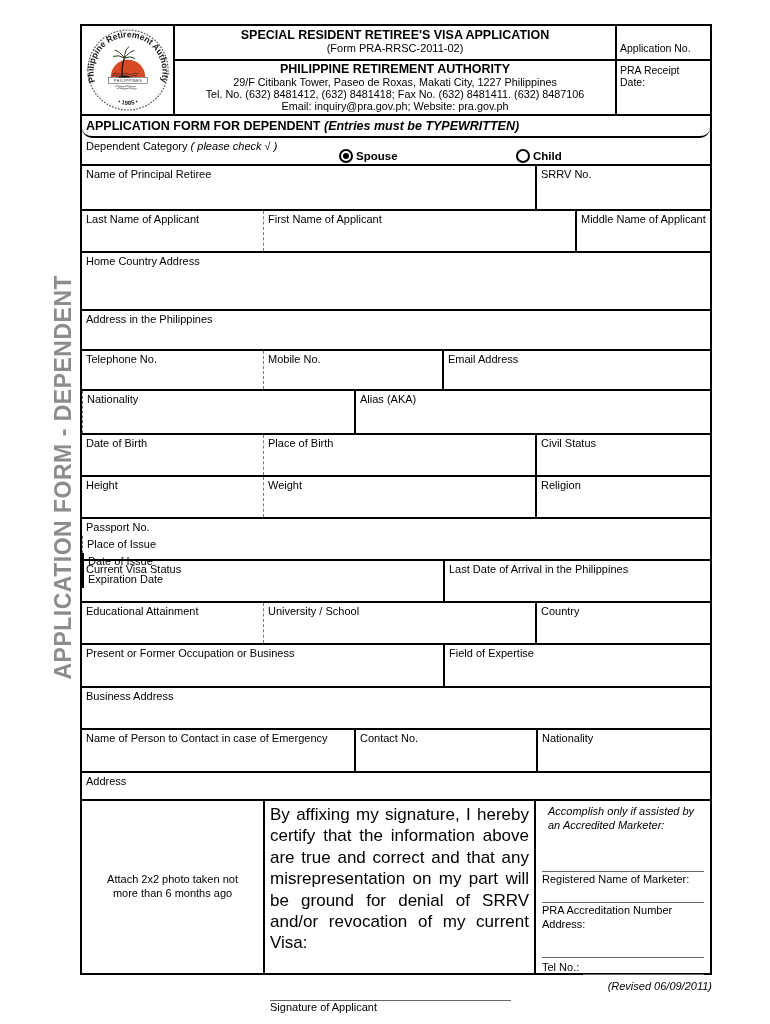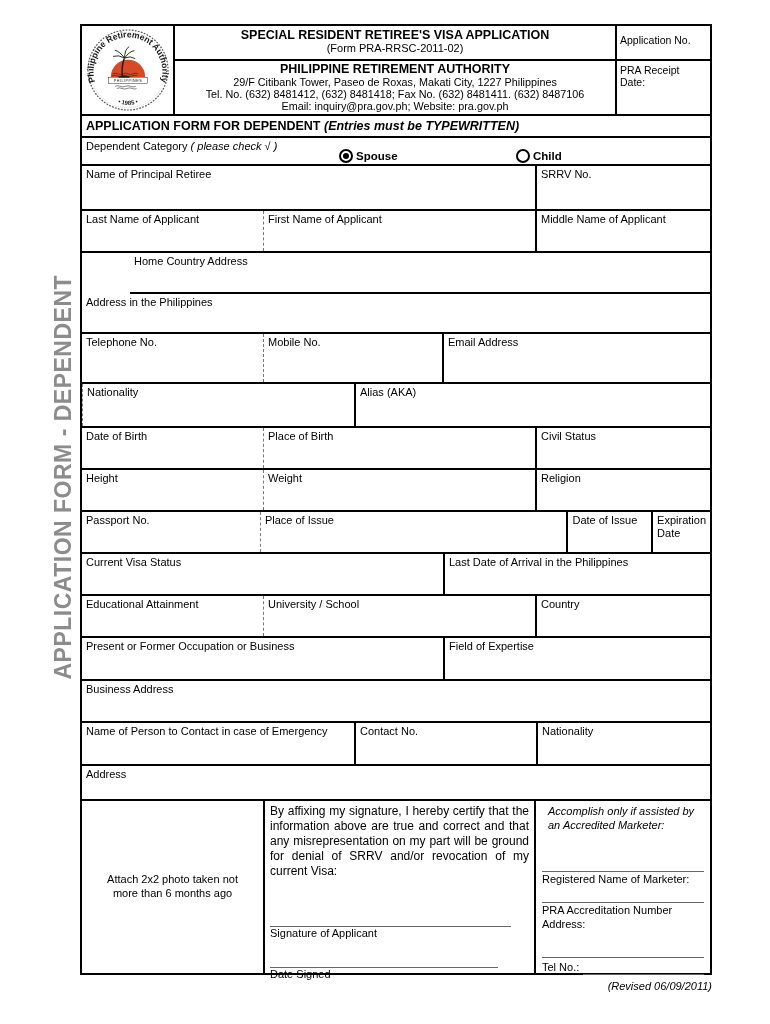--- a/index.html
+++ b/index.html
@@ -23,45 +23,45 @@
   .c.bl { border-left:2px solid #000; }
   .c.dash { border-left:1px dashed #777; }
 
   
   .hrow { display:flex; border-bottom:2px solid #000; height:90px; }
   .logo-cell { width:91px; display:flex; align-items:center; justify-content:center; }
   .head-center { flex:1; border-left:2px solid #000; border-right:2px solid #000; display:flex; flex-direction:column; }
   .head-center-top { height:35px; border-bottom:2px solid #000; text-align:center; padding-top:2px; }
   .head-center-bottom { flex:1; text-align:center; padding-top:1px; }
   .head-right { width:93px; display:flex; flex-direction:column; }
-  .head-right-top { height:35px; border-bottom:2px solid #000; font-size:10.5px; padding:8px 3px; }
+  .head-right-top { height:35px; border-bottom:2px solid #000; font-size:10.5px; padding:16px 3px; }
   .head-right-bottom { flex:1; font-size:10.5px; padding:3px 3px; }
   .t-main { font-size:12.5px; font-weight:bold; }
   .t-sub { font-size:11px; }
   .t-auth { font-size:12.5px; font-weight:bold; }
   .t-line { font-size:10.8px; }
 
-  .title-bar { border-bottom:2px solid #000; font-size:12.5px; font-weight:bold; padding:3px 4px; }
+  .title-bar { border-bottom:2px solid #000; font-size:12.5px; font-weight:bold; padding:3px 4px;border-radius:10px; }
   .title-bar .note { font-style:italic; }
 
   .cat-row { position:relative; height:28px; border-bottom:2px solid #000; font-size:11px; padding:2px 4px; }
   .cat-note { font-style:italic; }
   .radio-opt { position:absolute; top:11px; display:flex; align-items:center; }
   .radio { width:14px; height:14px; border:2px solid #000; border-radius:50%; background:#fff;
            display:inline-flex; align-items:center; justify-content:center; }
   .radio .dot { width:6px; height:6px; border-radius:50%; background:#000; }
   .radio-label { font-weight:bold; font-size:11.5px; margin-left:3px; }
 
   
   .tbl2 { position:absolute; left:80px; top:799px; width:632px; height:176px; border:2px solid #000; display:flex; background:#fff; }
   .b1 { width:181px; display:flex; align-items:center; justify-content:center; text-align:center;
         font-size:11px; padding:0 12px; line-height:1.25; }
   .b2 { width:271px; border-left:2px solid #000; padding:3px 5px; font-size:11px; }
   .b3 { flex:1; border-left:2px solid #000; padding:3px 6px; font-size:11px; line-height:1.3; }
-  .cert { text-align:justify; font-size:12px; line-height:1.26; }
+  .cert { text-align:justify; font-size:17px; line-height:1.26; }
   .uline { border-bottom:1.5px solid #666; height:0; }
   .mk-note { font-style:italic; padding-left:6px; }
   .telrow { display:flex; align-items:flex-end; margin-top:2px; }
   .telrow .uline-inline { flex:1; border-bottom:1.5px solid #666; margin-left:4px; height:12px; }
 
   .footer-rev { position:absolute; top:980px; right:58px; font-size:11px; font-style:italic; }
 </style>
 </head>
 <body>
 
@@ -139,32 +139,32 @@
     </div>
 
     <div class="row" style="height:45px;">
       <div class="c" style="width:453px;"><span>Name of Principal Retiree</span></div>
       <div class="c bl" style="flex:1;"><span>SRRV No.</span></div>
     </div>
 
     <div class="row" style="height:42px;">
       <div class="c" style="width:181px;"><span>Last Name of Applicant</span></div>
       <div class="c dash" style="width:272px;"><span>First Name of Applicant</span></div>
-      <div class="c bl" style="flex:1;"><span>Middle Name of Applicant</span></div>
-    </div>
-
-    <div class="row" style="height:41px;margin-left:48px;">
+      <div class="c bl" style="flex:1;margin-left:40px;"><span>Middle Name of Applicant</span></div>
+    </div>
+
+    <div class="row" style="height:58px;">
       <div class="c" style="flex:1;"><span>Home Country Address</span></div>
     </div>
 
     <div class="row" style="height:40px;">
       <div class="c" style="flex:1;"><span>Address in the Philippines</span></div>
     </div>
 
-    <div class="row" style="height:50px;">
+    <div class="row" style="height:40px;">
       <div class="c" style="width:181px;"><span>Telephone No.</span></div>
       <div class="c dash" style="width:179px;"><span>Mobile No.</span></div>
       <div class="c bl" style="flex:1;"><span>Email Address</span></div>
     </div>
 
     <div class="row" style="height:44px;">
       <div class="c dash" style="width:272px;"><span>Nationality</span></div>
       <div class="c bl" style="flex:1;"><span>Alias (AKA)</span></div>
     </div>
 
@@ -173,21 +173,21 @@
       <div class="c dash" style="width:272px;"><span>Place of Birth</span></div>
       <div class="c bl" style="flex:1;"><span>Civil Status</span></div>
     </div>
 
     <div class="row" style="height:42px;">
       <div class="c" style="width:181px;"><span>Height</span></div>
       <div class="c dash" style="width:272px;"><span>Weight</span></div>
       <div class="c bl" style="flex:1;"><span>Religion</span></div>
     </div>
 
-    <div class="row" style="height:42px;">
+    <div class="row" style="height:42px;flex-direction:column;">
       <div class="c" style="width:181px;"><span>Passport No.</span></div>
       <div class="c dash" style="width:312px;"><span>Place of Issue</span></div>
       <div class="c bl" style="width:86px;"><span>Date of Issue</span></div>
       <div class="c bl" style="flex:1;"><span>Expiration Date</span></div>
     </div>
 
     <div class="row" style="height:42px;">
       <div class="c" style="width:361px;"><span>Current Visa Status</span></div>
       <div class="c bl" style="flex:1;"><span>Last Date of Arrival in the Philippines</span></div>
     </div>

